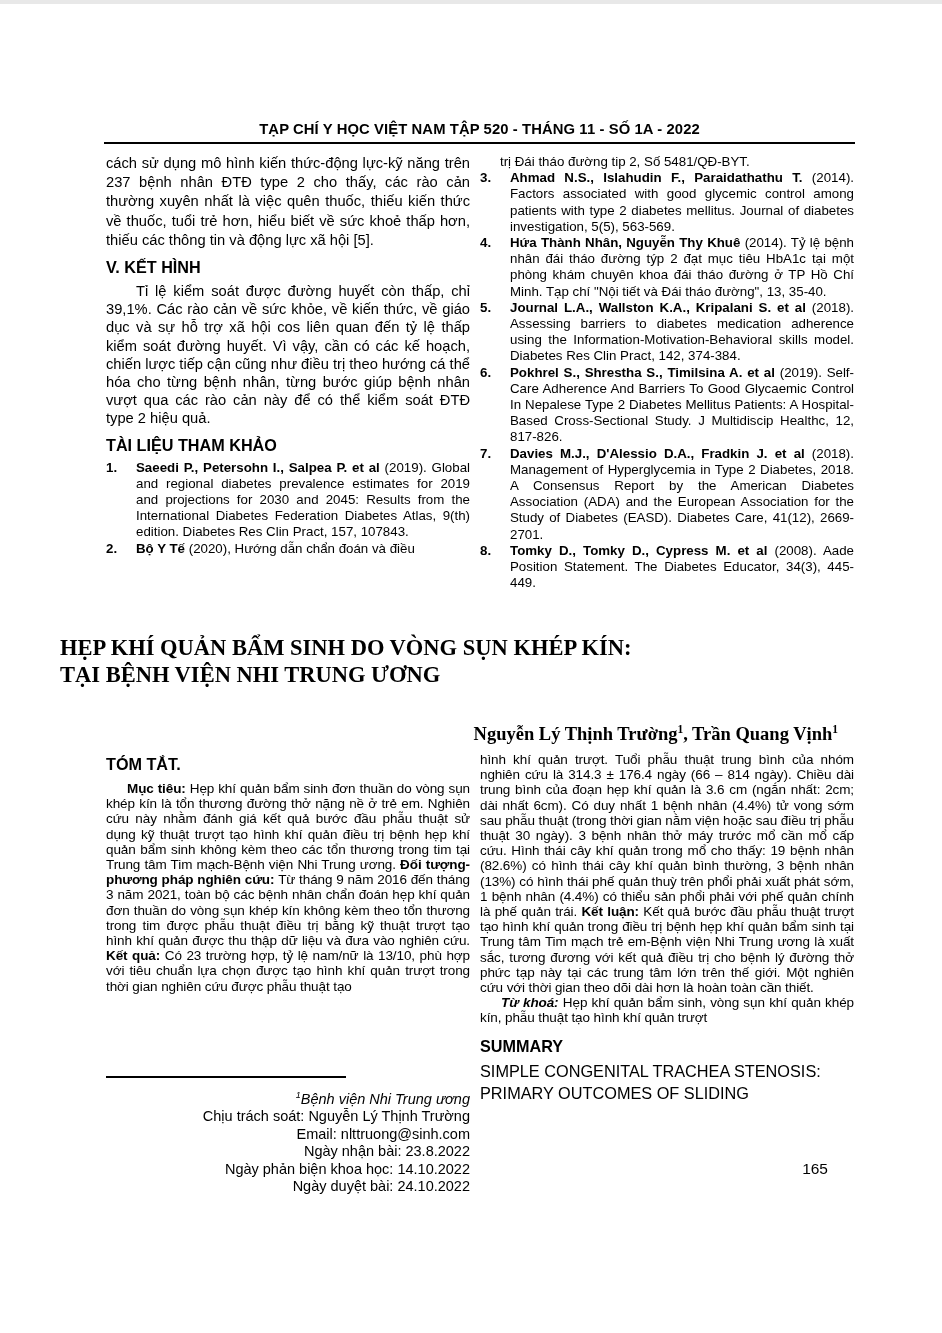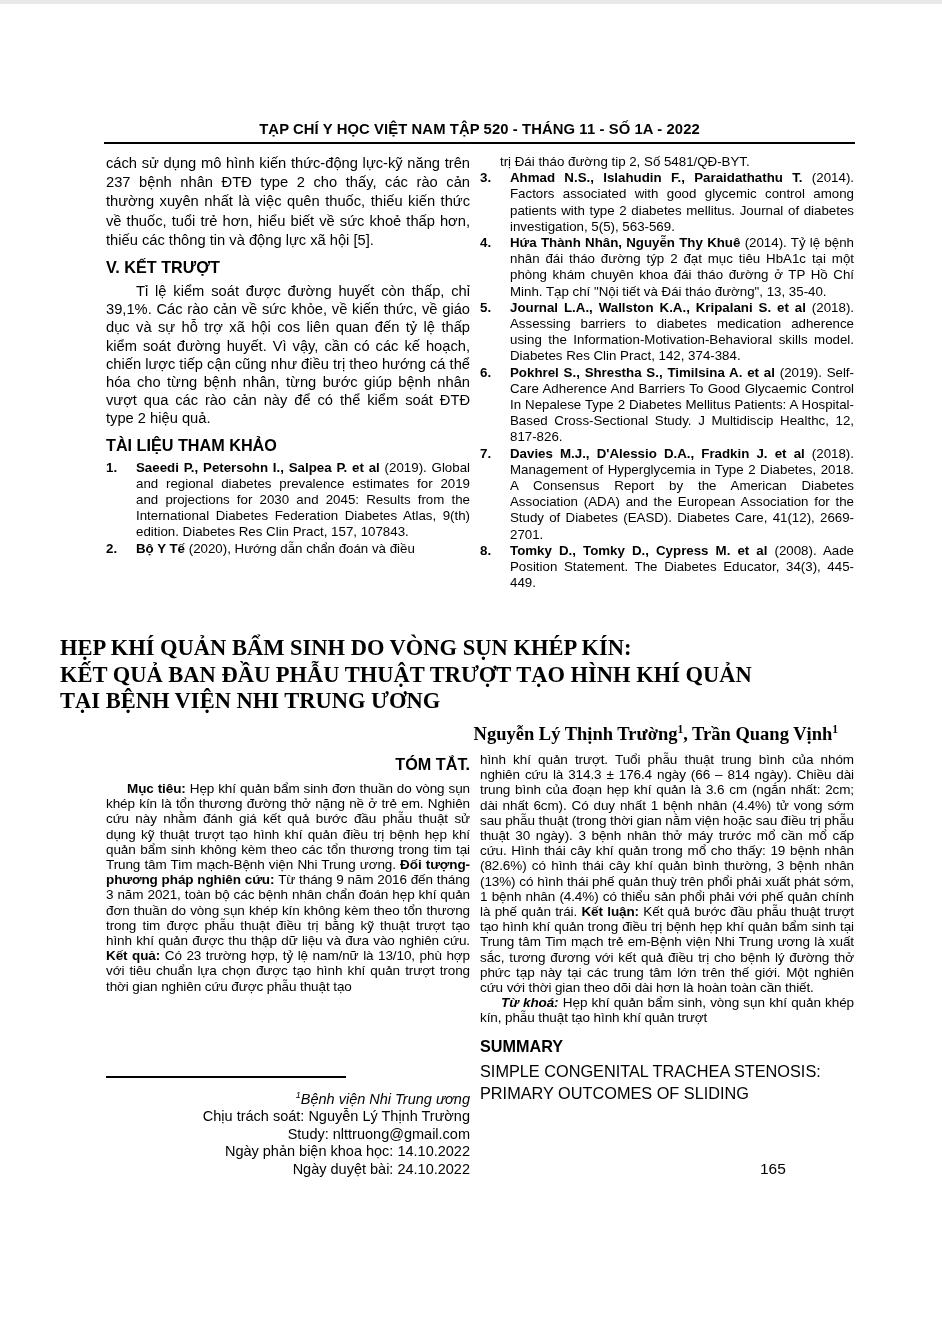--- a/index.html
+++ b/index.html
@@ -25,21 +25,21 @@
   #c2l { left: 106px; top: 751px; width: 364px; }
   #c2r { left: 480px; top: 748px; width: 374px; }
 
   .body-par { margin: 0; font-size: 14.7px; line-height: 19.2px; }
   .body-par.indent { text-indent: 30px; line-height: 18.2px; }
 
   .h-section {
     font-weight: 700; font-size: 16.2px; text-align: left;
     margin: 8px 0 5px;
   }
-  .h-abstract { margin: 0 0 7px; text-align: right; }
+  .h-abstract { margin: 0 0 7px; }
   .h-summary { margin: 11px 0 4px; }
 
   .refs, .ref-cont { font-size: 13.3px; line-height: 16.2px; }
   .ref { padding-left: 30px; text-indent: -30px; }
   .ref-num { display: inline-block; width: 30px; text-indent: 0; font-weight: 700; }
   .ref-cont { padding-left: 20px; }
   .bold, .seg-b { font-weight: 700; }
   .seg-bi { font-weight: 700; font-style: italic; }
   .seg-i { font-style: italic; }
 
@@ -64,35 +64,35 @@
 
   .footnote {
     position: absolute; left: 106px; top: 1072px; width: 364px;
     font-size: 14.5px; line-height: 17.5px; text-align: right;
   }
   .fn-rule { width: 240px; border-top: 2px solid #000; margin-bottom: 9px; }
   .fn-aff { font-style: italic; }
 
   .page-number {
     position: absolute; left: 760px; top: 1156px; width: 68px;
-    text-align: left; font-size: 15.5px;
+    text-align: right; font-size: 15.5px;
   }
 </style>
 </head>
 <body>
 
 <div class="page">
 
   <div class="header">
     <span>TẠP CHÍ Y HỌC VIỆT NAM TẬP 520 - THÁNG 11 - SỐ 1A - 2022</span>
   </div>
 
   <div class="col" id="c1l">
     <p class="body-par">cách sử dụng mô hình kiến thức-động lực-kỹ năng trên 237 bệnh nhân ĐTĐ type 2 cho thấy, các rào cản thường xuyên nhất là việc quên thuốc, thiếu kiến thức về thuốc, tuổi trẻ hơn, hiểu biết về sức khoẻ thấp hơn, thiếu các thông tin và động lực xã hội [5].</p>
-    <div class="h-section">V. KẾT TRƯỢT</div>
+    <div class="h-section">V. KẾT HÌNH</div>
     <p class="body-par indent">Tỉ lệ kiểm soát được đường huyết còn thấp, chỉ 39,1%. Các rào cản về sức khỏe, về kiến thức, về giáo dục và sự hỗ trợ xã hội cos liên quan đến tỷ lệ thấp kiểm soát đường huyết. Vì vậy, cần có các kế hoạch, chiến lược tiếp cận cũng như điều trị theo hướng cá thể hóa cho từng bệnh nhân, từng bước giúp bệnh nhân vượt qua các rào cản này để có thể kiểm soát ĐTĐ type 2 hiệu quả.</p>
     <div class="h-section">TÀI LIỆU THAM KHẢO</div>
     <div class="refs">
       <div class="ref"><span class="ref-num">1.</span><span class="bold">Saeedi P., Petersohn I., Salpea P. et al</span><span> (2019). Global and regional diabetes prevalence estimates for 2019 and projections for 2030 and 2045: Results from the International Diabetes Federation Diabetes Atlas, 9(th) edition. Diabetes Res Clin Pract, 157, 107843.</span></div>
       <div class="ref"><span class="ref-num">2.</span><span class="bold">Bộ Y Tế</span><span> (2020), Hướng dẫn chẩn đoán và điều</span></div>
     </div>
   </div>
 
   <div class="col" id="c1r">
     <div class="ref-cont">trị Đái tháo đường tip 2, Số 5481/QĐ-BYT.</div>
@@ -101,21 +101,20 @@
       <div class="ref"><span class="ref-num">4.</span><span class="bold">Hứa Thành Nhân, Nguyễn Thy Khuê</span><span> (2014). Tỷ lệ bệnh nhân đái tháo đường týp 2 đạt mục tiêu HbA1c tại một phòng khám chuyên khoa đái tháo đường ở TP Hồ Chí Minh. Tạp chí "Nội tiết và Đái tháo đường", 13, 35-40.</span></div>
       <div class="ref"><span class="ref-num">5.</span><span class="bold">Journal L.A., Wallston K.A., Kripalani S. et al</span><span> (2018). Assessing barriers to diabetes medication adherence using the Information-Motivation-Behavioral skills model. Diabetes Res Clin Pract, 142, 374-384.</span></div>
       <div class="ref"><span class="ref-num">6.</span><span class="bold">Pokhrel S., Shrestha S., Timilsina A. et al</span><span> (2019). Self-Care Adherence And Barriers To Good Glycaemic Control In Nepalese Type 2 Diabetes Mellitus Patients: A Hospital-Based Cross-Sectional Study. J Multidiscip Healthc, 12, 817-826.</span></div>
       <div class="ref"><span class="ref-num">7.</span><span class="bold">Davies M.J., D'Alessio D.A., Fradkin J. et al</span><span> (2018). Management of Hyperglycemia in Type 2 Diabetes, 2018. A Consensus Report by the American Diabetes Association (ADA) and the European Association for the Study of Diabetes (EASD). Diabetes Care, 41(12), 2669-2701.</span></div>
       <div class="ref"><span class="ref-num">8.</span><span class="bold">Tomky D., Tomky D., Cypress M. et al</span><span> (2008). Aade Position Statement. The Diabetes Educator, 34(3), 445-449.</span></div>
     </div>
   </div>
 
   <div class="title-block">
     <div>HẸP KHÍ QUẢN BẨM SINH DO VÒNG SỤN KHÉP KÍN:</div>
-    <div>KẾT QUẢ BAN ĐẦU PHẪU THUẬT TRƯỢT TẠO HÌNH KHÍ QUẢN</div>
     <div>TẠI BỆNH VIỆN NHI TRUNG ƯƠNG</div>
   </div>
 
   <div class="authors"><span>Nguyễn Lý Thịnh Trường</span><sup>1</sup><span>, Trần Quang Vịnh</span><sup>1</sup></div>
 
   <div class="col" id="c2l">
     <div class="h-section h-abstract">TÓM TẮT.</div>
     <p class="abs-par indent2"><span class="seg-b">Mục tiêu: </span><span>Hẹp khí quản bẩm sinh đơn thuần do vòng sụn khép kín là tổn thương đường thở nặng nề ở trẻ em. Nghiên cứu này nhằm đánh giá kết quả bước đầu phẫu thuật sử dụng kỹ thuật trượt tạo hình khí quản điều trị bệnh hẹp khí quản bẩm sinh không kèm theo các tổn thương trong tim tại Trung tâm Tim mạch-Bệnh viện Nhi Trung ương. </span><span class="seg-b">Đối tượng-phương pháp nghiên cứu: </span><span>Từ tháng 9 năm 2016 đến tháng 3 năm 2021, toàn bộ các bệnh nhân chẩn đoán hẹp khí quản đơn thuần do vòng sụn khép kín không kèm theo tổn thương trong tim được phẫu thuật điều trị bằng kỹ thuật trượt tạo hình khí quản được thu thập dữ liệu và đưa vào nghiên cứu. </span><span class="seg-b">Kết quả: </span><span>Có 23 trường hợp, tỷ lệ nam/nữ là 13/10, phù hợp với tiêu chuẩn lựa chọn được tạo hình khí quản trượt trong thời gian nghiên cứu được phẫu thuật tạo</span></p>
   </div>
 
@@ -126,20 +125,21 @@
     <div class="summary-title">
       <div>SIMPLE CONGENITAL TRACHEA STENOSIS:</div>
       <div>PRIMARY OUTCOMES OF SLIDING</div>
     </div>
   </div>
 
   <div class="footnote">
     <div class="fn-rule"></div>
     <div class="fn-aff"><sup>1</sup><span class="seg-i">Bệnh viện Nhi Trung ương</span></div>
     <div>Chịu trách soát: Nguyễn Lý Thịnh Trường</div>
-    <div>Study: nlttruong@gmail.com</div>
+    <div>Email: nlttruong@sinh.com</div>
+    <div>Ngày nhận bài: 23.8.2022</div>
     <div>Ngày phản biện khoa học: 14.10.2022</div>
     <div>Ngày duyệt bài: 24.10.2022</div>
   </div>
 
   <div class="page-number">165</div>
 
 </div>
 
 </body></html>

